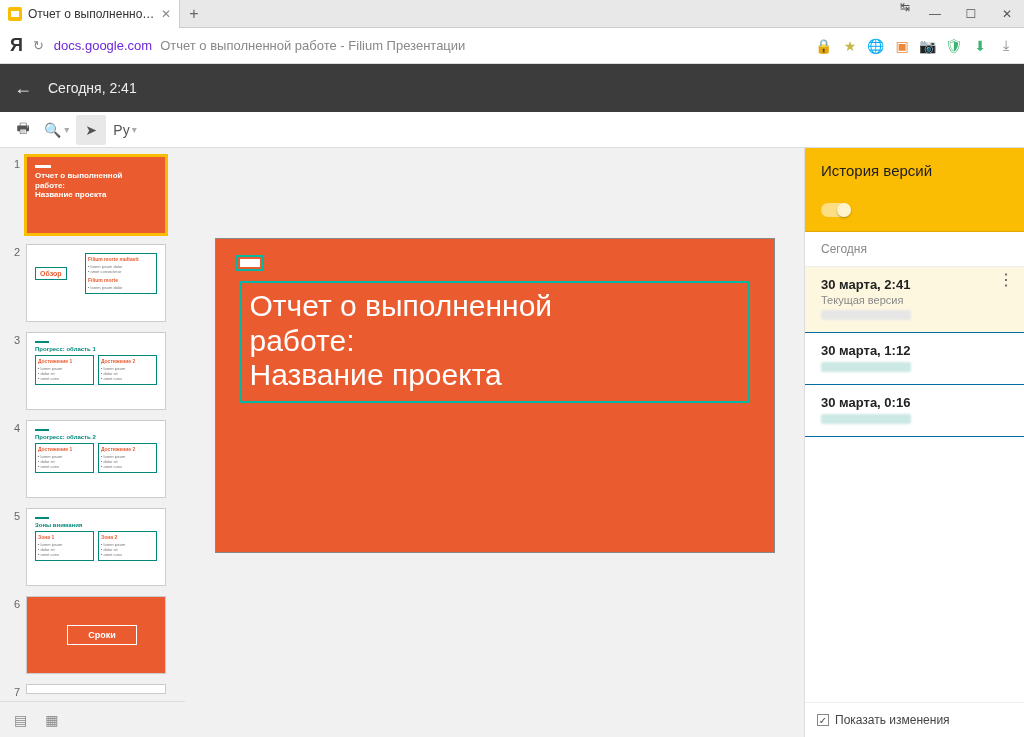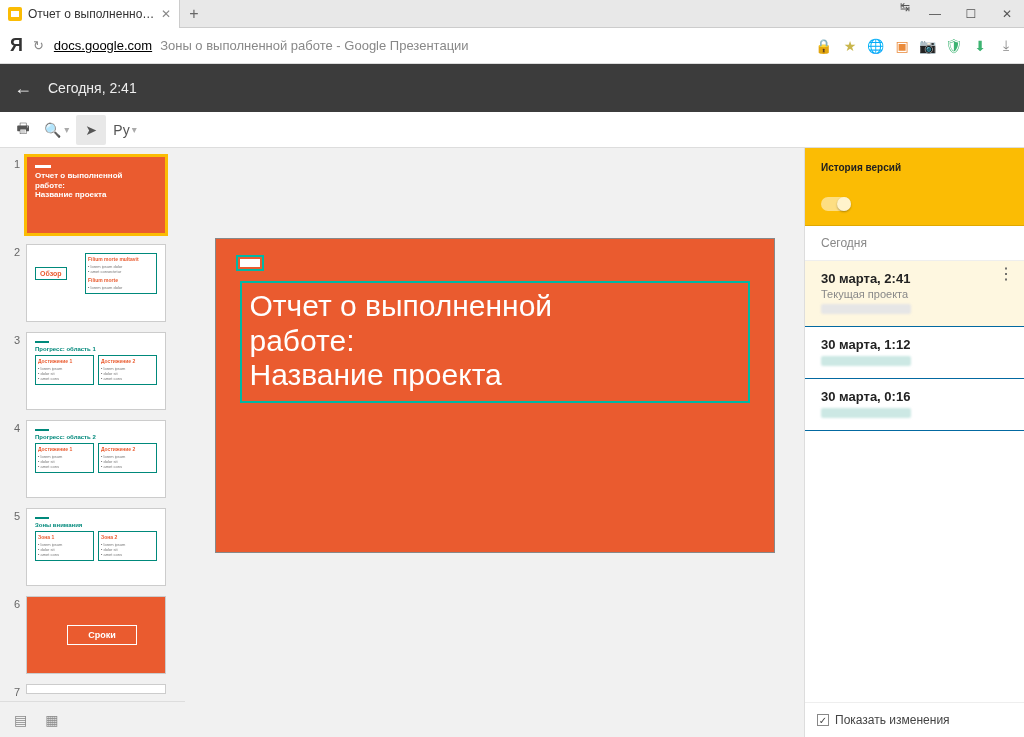--- a/index.html
+++ b/index.html
@@ -14,21 +14,21 @@
   .tab .tab-close { color:#888; font-size:12px; }
   .newtab { width: 28px; text-align:center; color:#666; font-size:16px;}
   .win-controls { margin-left:auto; display:flex; gap:2px; }
   .win-btn { width:34px; height:28px; display:flex; align-items:center; justify-content:center; color:#555; font-size:12px;}
   .win-resize{ font-size:12px; color:#555; padding:0 6px;}
 
   .addr-bar { height: 36px; background:#fff; display:flex; align-items:center; padding:0 10px; gap:10px; border-bottom:1px solid #ddd;}
   .ya-logo { font-weight:bold; font-size:18px; color:#333;}
   .reload { color:#888; font-size:13px;}
   .url-box { display:flex; align-items:center; gap:8px; flex:1; font-size:13px; color:#555;}
-  .url-domain{color:#000000;text-decoration:underline;}
+  .url-domain{color:#6d28d9;}
   .url-title{color:#888;}
   .addr-icons { display:flex; gap:10px; align-items:center; color:#888; font-size:14px;}
   .ai{width:16px;height:16px;display:flex;align-items:center;justify-content:center;}
 
   
   .app-head { height:48px; background:#3c3c3c; display:flex; align-items:center; padding:0 14px; gap:16px; color:#eee; font-size:14px;}
   .back-arr { font-size:18px; color:#eee;}
 
   
   .toolbar{ height:36px; background:#fff; border-bottom:1px solid #ddd; display:flex; align-items:center; padding:0 8px; gap:4px;}
@@ -67,21 +67,21 @@
   .slide{ width:560px; height:315px; background:#ea5b2f; border:1px solid #888; position:relative; padding:20px 24px; color:#fff;}
   .slide .sm-bar{width:20px;height:8px;background:#fff;margin-bottom:14px;outline:2px solid #00b8a5;outline-offset:2px;}
   .slide .title-wrap{border:2px solid #00b8a5;padding:6px 8px 8px 8px;margin-bottom:8px;}
   .slide .title{font-size:30px;font-weight:500;line-height:1.15;}
   .slide .sub-wrap{border:2px solid #00b8a5;padding:8px 8px 36px 8px;}
   .slide .sub{font-size:13px;margin-top:4px;}
   .slide .under{border-top:1px solid rgba(255,255,255,0.6);margin-top:4px;}
 
   
   .rpanel{ width:220px; background:#fff; border-left:1px solid #ddd; display:flex; flex-direction:column;}
-  .rp-head{ background:#fbbc04; padding:14px 16px; font-size:10px; color:#202020;font-weight:bold;}
+  .rp-head{ background:#fbbc04; padding:14px 16px; font-size:15px; color:#202020;}
   .rp-toggle{ background:#fbbc04; padding:10px 16px 14px 16px; display:flex; align-items:center; justify-content:space-between; font-size:12px; color:#5a4200; border-bottom:1px solid #e0a800;}
   .switch{width:30px;height:14px;background:rgba(255,255,255,0.5);border-radius:7px;position:relative;}
   .switch::after{content:"";width:14px;height:14px;background:#fff3cc;border-radius:50%;position:absolute;right:0;top:0;box-shadow:0 1px 2px rgba(0,0,0,0.3);}
   .rp-day{ padding:10px 16px; font-size:12px; color:#888; border-bottom:1px solid #eee;}
   .rp-item{ padding:10px 16px 12px 16px; border-bottom:1px solid #0369a1; font-size:13px; position:relative;}
   .rp-item.cur{ background:#fef7e0;}
   .rp-time{ font-weight:bold; color:#222;}
   .rp-sub{ color:#888; font-size:11px; margin-top:2px;}
   .blur{ margin-top:4px; width:90px; height:10px; background:#e6e6e6; border-radius:2px; filter:blur(1px);}
   .blur.t{ background:#cce8e4;}
@@ -105,21 +105,21 @@
     <div class="win-btn">☐</div>
     <div class="win-btn">✕</div>
   </div>
 </div>
 
 <div class="addr-bar">
   <span class="ya-logo">Я</span>
   <span class="reload">↻</span>
   <div class="url-box">
     <span class="url-domain">docs.google.com</span>
-    <span class="url-title">Зоны о выполненной работе - Google Презентации</span>
+    <span class="url-title">Отчет о выполненной работе - Filium Презентации</span>
   </div>
   <div class="addr-icons">
     <span class="ai">🔒</span>
     <span class="ai" style="color:#c9b64d;">★</span>
     <span class="ai" style="color:#4285f4;">🌐</span>
     <span class="ai" style="color:#ea8a3a;">▣</span>
     <span class="ai">📷</span>
     <span class="ai" style="color:#3cb371;">🛡</span>
     <span class="ai" style="color:#3cb371;">⬇</span>
     <span class="ai">⤓</span>
@@ -281,21 +281,21 @@
 
   <div class="rpanel">
     <div class="rp-head">История версий</div>
     <div class="rp-toggle">
       <div class="switch"></div>
     </div>
     <div class="rp-day">Сегодня</div>
 
     <div class="rp-item cur">
       <div class="rp-time">30 марта, 2:41</div>
-      <div class="rp-sub">Текущая проекта</div>
+      <div class="rp-sub">Текущая версия</div>
       <div class="blur"></div>
       <div class="dots">⋮</div>
     </div>
     <div class="rp-item">
       <div class="rp-time">30 марта, 1:12</div>
       <div class="blur t"></div>
     </div>
     <div class="rp-item">
       <div class="rp-time">30 марта, 0:16</div>
       <div class="blur t"></div>

